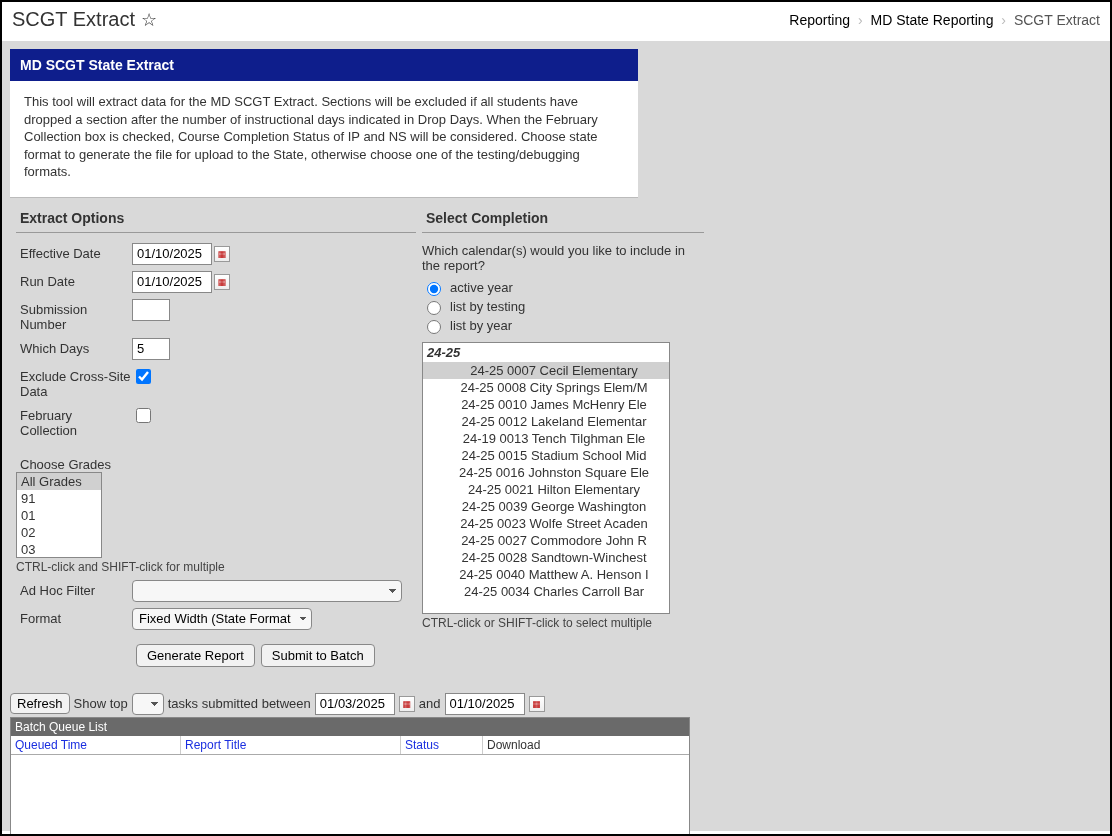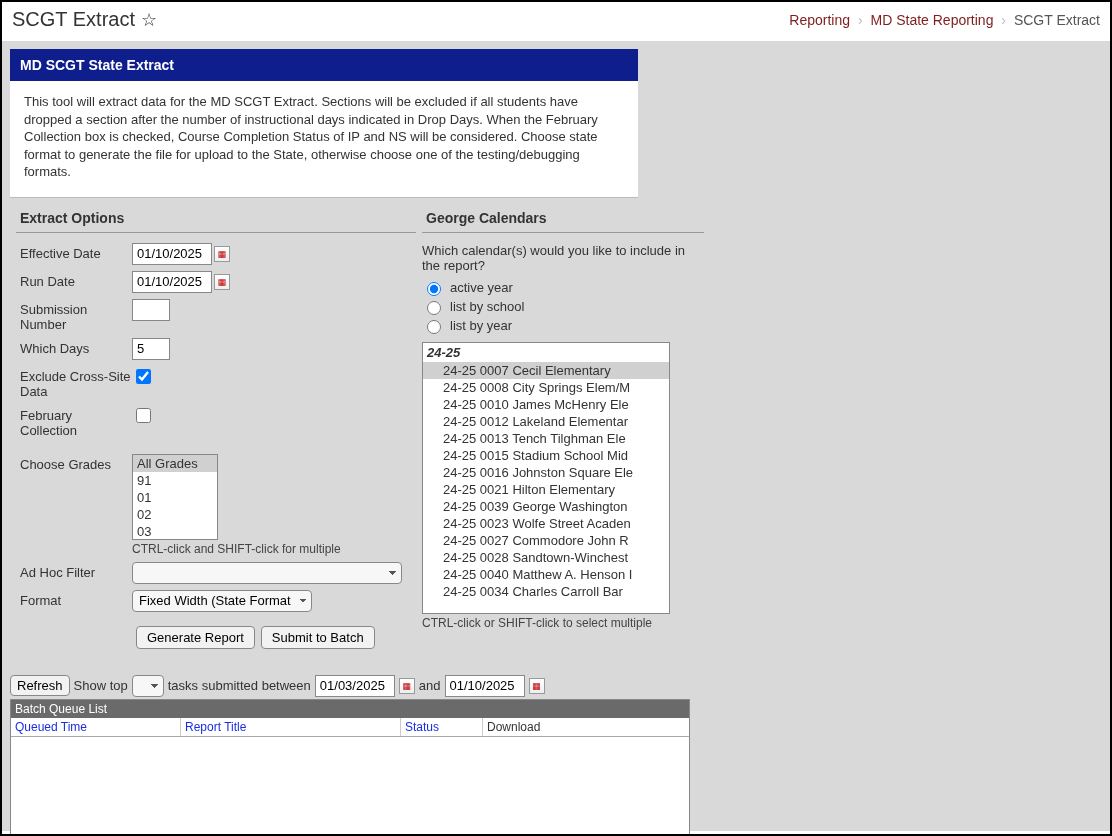--- a/index.html
+++ b/index.html
@@ -30,21 +30,21 @@
   align-items: center;
   gap: 6px;
 }
 .star-icon {
   font-size: 18px;
   color: #333;
 }
 .breadcrumb {
   font-size: 14px;
 }
-.breadcrumb a { color: #7f1d1d; text-decoration: none; cursor: pointer; }
+.breadcrumb a { color: #000000; text-decoration: none; cursor: pointer; }
 .breadcrumb .sep { color: #bbb; margin: 0 4px; }
 .breadcrumb .current { color: #555; }
 
 .content-area {
   background: #d9d9d9;
   padding: 8px;
   height: calc(100% - 42px);
 }
 
 .panel {
@@ -179,20 +179,21 @@
 .cal-list .grp {
   font-weight: bold;
   font-style: italic;
   padding: 2px 4px;
 }
 .cal-list .item {
   padding: 1px 4px 1px 20px;
   white-space: nowrap;
   overflow: hidden;
   cursor: pointer;
+  text-align: center;
 }
 .cal-list .item.sel { background: #d0d0d0; }
 
 .queue-bar {
   margin-top: 20px;
   display: flex;
   align-items: center;
   gap: 4px;
   font-size: 13px;
   flex-wrap: nowrap;
@@ -284,21 +285,21 @@
       <div class="field-row">
         <div class="field-label">Exclude Cross-Site Data</div>
         <input type="checkbox" class="cb" checked="" style="">
       </div>
 
       <div class="field-row">
         <div class="field-label">February Collection</div>
         <input type="checkbox" class="cb" style="">
       </div>
 
-      <div class="field-row" style="margin-top:16px;">
+      <div class="field-row" style="margin-top:16px;flex-direction:column;">
         <div class="field-label">Choose Grades</div>
         <div>
           <div class="grades-box">
             <div class="opt sel">All Grades</div>
             <div class="opt">91</div>
             <div class="opt">01</div>
             <div class="opt">02</div>
             <div class="opt">03</div>
           </div>
           <div class="hint">CTRL-click and SHIFT-click for multiple</div>
@@ -317,43 +318,43 @@
         </select>
       </div>
 
       <div class="btn-row">
         <button class="btn">Generate Report</button>
         <button class="btn">Submit to Batch</button>
       </div>
     </div>
 
     <div class="col-right">
-      <div class="section-title">George Calendars</div>
+      <div class="section-title">Select Completion</div>
       <div class="calendar-q">Which calendar(s) would you like to include in the report?</div>
 
       <div class="radio-row">
         <input type="radio" name="calmode" checked="" style="">
         <span>active year</span>
       </div>
       <div class="radio-row">
         <input type="radio" name="calmode" style="">
-        <span>list by school</span>
+        <span>list by testing</span>
       </div>
       <div class="radio-row">
         <input type="radio" name="calmode" style="">
         <span>list by year</span>
       </div>
 
       <div class="cal-list">
         <div class="grp">24-25</div>
         <div class="item sel">24-25 0007 Cecil Elementary</div>
         <div class="item">24-25 0008 City Springs Elem/M</div>
         <div class="item">24-25 0010 James McHenry Ele</div>
         <div class="item">24-25 0012 Lakeland Elementar</div>
-        <div class="item">24-25 0013 Tench Tilghman Ele</div>
+        <div class="item">24-19 0013 Tench Tilghman Ele</div>
         <div class="item">24-25 0015 Stadium School Mid</div>
         <div class="item">24-25 0016 Johnston Square Ele</div>
         <div class="item">24-25 0021 Hilton Elementary</div>
         <div class="item">24-25 0039 George Washington</div>
         <div class="item">24-25 0023 Wolfe Street Acaden</div>
         <div class="item">24-25 0027 Commodore John R</div>
         <div class="item">24-25 0028 Sandtown-Winchest</div>
         <div class="item">24-25 0040 Matthew A. Henson I</div>
         <div class="item">24-25 0034 Charles Carroll Bar</div>
       </div>

